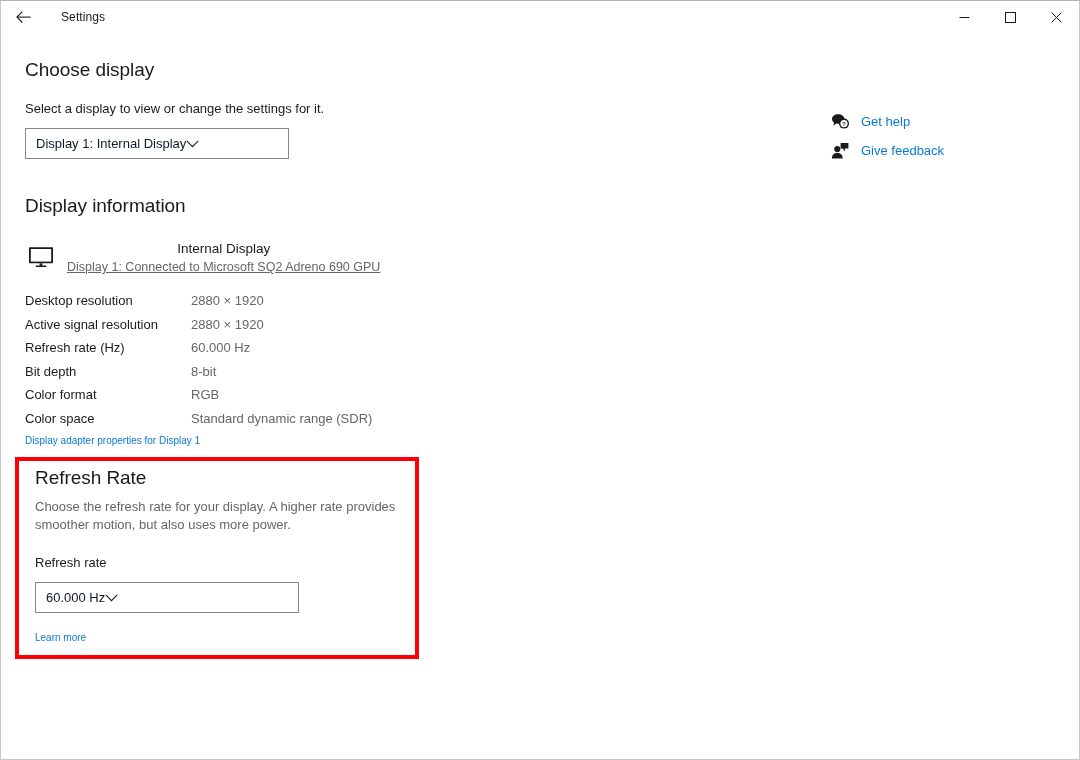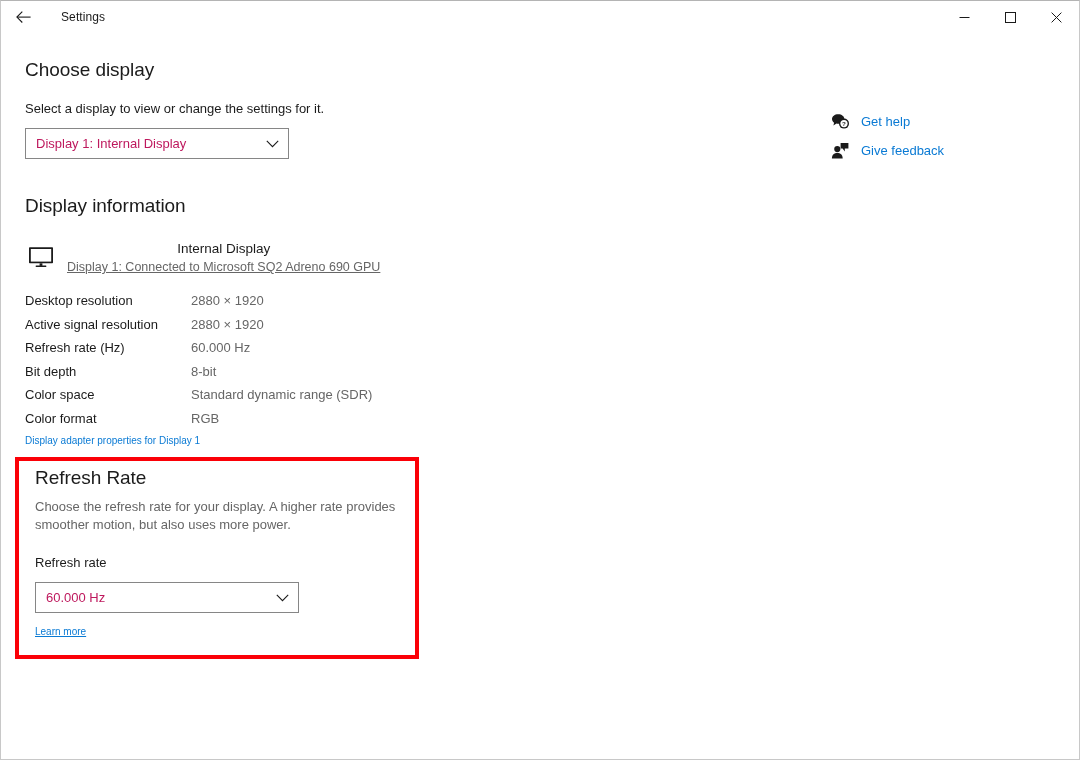--- a/index.html
+++ b/index.html
@@ -94,24 +94,23 @@
     line-height: 18px;
   }
 
   
   .combobox {
     height: 31px;
     border: 1px solid #868686;
     background: #ffffff;
     display: flex;
     align-items: center;
-    justify-content: space-between;
     padding: 0 9px 0 10px;
     font-size: 13px;
-    color: #be185d;
+    color: #0f172a;
   }
   .combobox .chev { color: #1b1b1b; display: flex; }
 
   
   .device-row {
     display: flex;
     align-items: flex-start;
     text-align: center;
   }
   .monitor-icon {
@@ -272,46 +271,46 @@
             </tr>
             <tr>
               <td class="k">Refresh rate (Hz)</td>
               <td class="v">60.000 Hz</td>
             </tr>
             <tr>
               <td class="k">Bit depth</td>
               <td class="v">8-bit</td>
             </tr>
             <tr>
+              <td class="k">Color format</td>
+              <td class="v">RGB</td>
+            </tr>
+            <tr>
               <td class="k">Color space</td>
               <td class="v">Standard dynamic range (SDR)</td>
-            </tr>
-            <tr>
-              <td class="k">Color format</td>
-              <td class="v">RGB</td>
             </tr>
           </tbody>
         </table>
 
         <a class="link blue2" href="#" style="margin-top:5px;">Display adapter properties for Display 1</a>
       </div>
 
       <div style="margin-top:19px; padding-left:10px;">
         <div class="section-heading">Refresh Rate</div>
         <div class="desc-text" style="margin-top:9px; color:#666666; width:372px;">Choose the refresh rate for your display. A higher rate provides smoother motion, but also uses more power.</div>
         <div class="desc-text" style="margin-top:20px;">Refresh rate</div>
         <div class="combobox" style="margin-top:10px; width:264px;">
           <span>60.000 Hz</span>
           <span class="chev">
             <svg width="13" height="8" viewBox="0 0 13 8">
               <path d="M0.8 0.9 L6.5 6.6 L12.2 0.9" stroke="#1b1b1b" stroke-width="1.1" fill="none"></path>
             </svg>
           </span>
         </div>
-        <a class="link blue2" href="#" style="margin-top:13px;text-decoration:underline;">Learn more</a>
+        <a class="link blue2" href="#" style="margin-top:19px;">Learn more</a>
       </div>
 
     </div>
 
     <div class="help-col" style="top:74px;">
       <div class="help-link-row">
         <span class="help-ico">
           <svg width="19" height="17" viewBox="0 0 19 17">
             <path d="M7.2 1.2 C3.7 1.2 1 3.3 1 6 C1 7.5 1.8 8.8 3.1 9.7 L2.4 12.6 L5.5 10.6 C6.0 10.7 6.6 10.8 7.2 10.8 C10.7 10.8 13.4 8.7 13.4 6 C13.4 3.3 10.7 1.2 7.2 1.2 Z" fill="#1b1b1b"></path>
             <circle cx="13" cy="10.6" r="5" fill="#1b1b1b"></circle>

